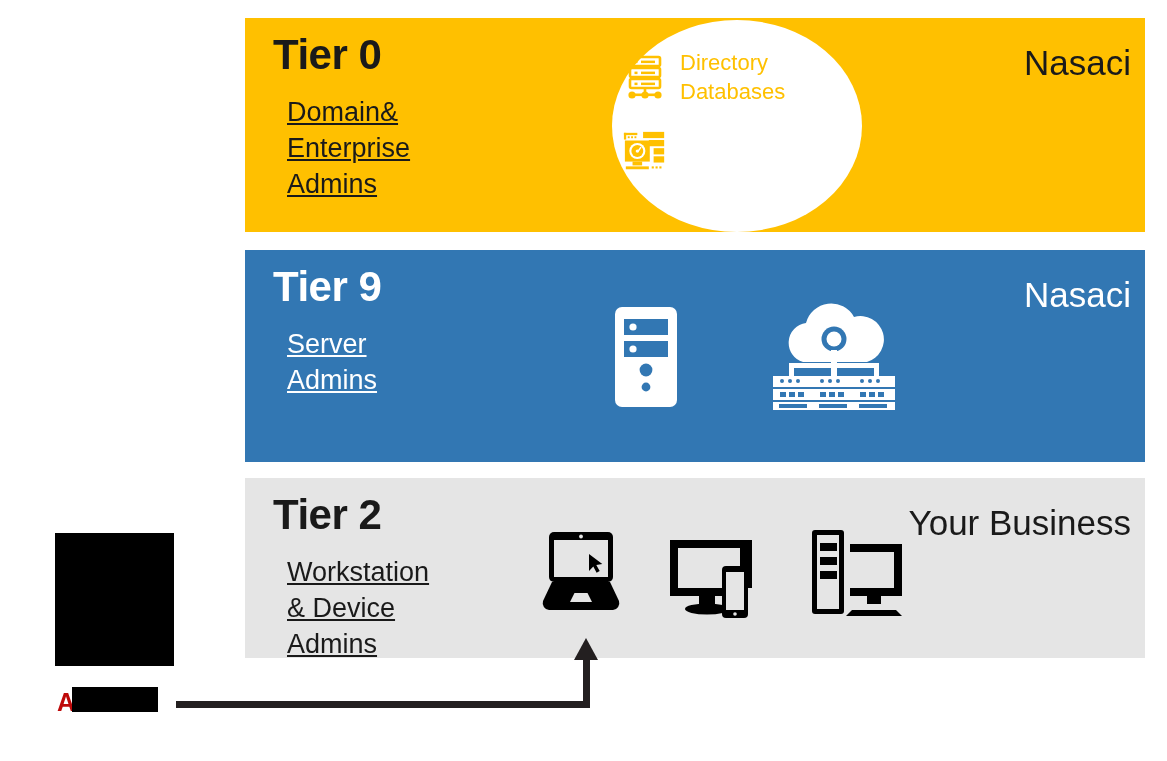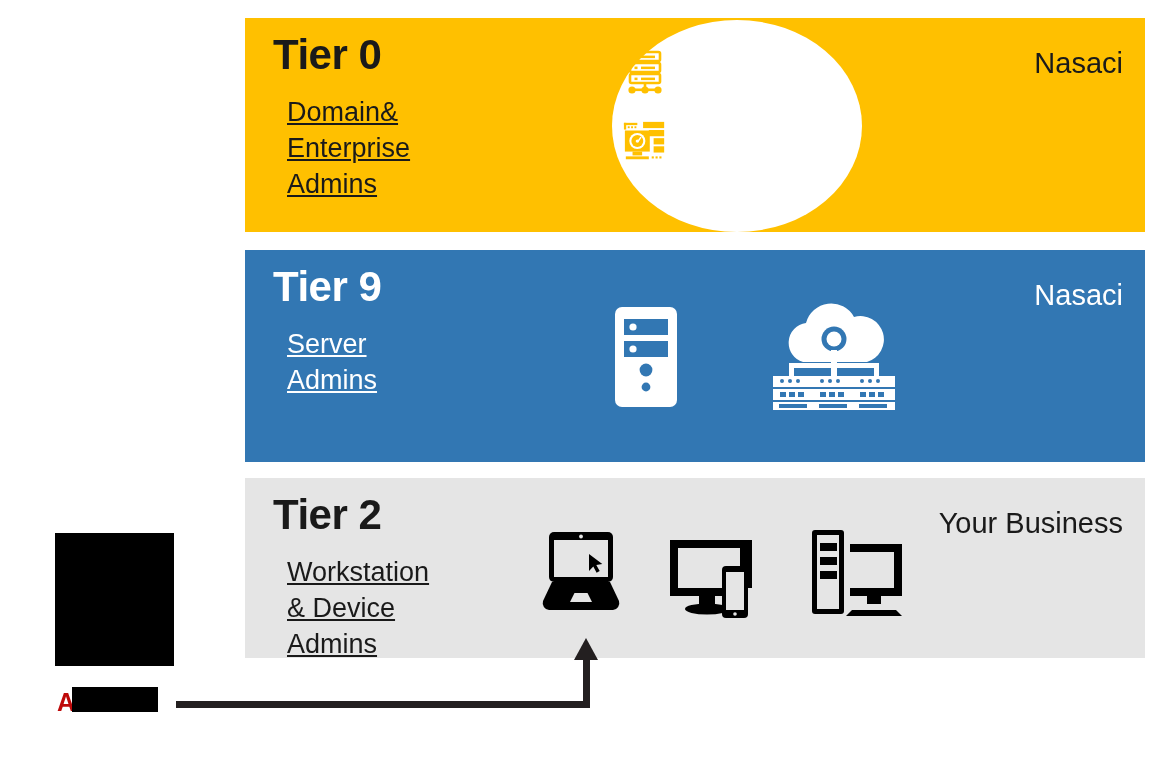--- a/index.html
+++ b/index.html
@@ -55,23 +55,23 @@
     margin: 14px;
     white-space: pre-line;
     text-decoration: underline;
   }
   .dark-text  { color: #1a1a1a; }
   .light-text { color: #ffffff; }
 
   
   .owner-label {
     position: absolute;
-    right: 22px;
+    right: 14px;
     top: 28px;
-    font-size: 29px;
+    font-size: 35px;
     line-height: 34px;
     white-space: nowrap;
   }
 
   
   .t0-ellipse {
     position: absolute;
     left: 367px;
     top: 2px;
     width: 250px;
@@ -218,20 +218,22 @@
               <rect x="11.5" y="28.6" width="3" height="2.5"></rect>
               <rect x="18" y="28.6" width="14" height="2.5"></rect>
               <rect x="8" y="39.5" width="28" height="2.6"></rect>
               <rect x="20.7" y="34" width="2.6" height="6"></rect>
               <circle cx="9" cy="41" r="3.6"></circle>
               <circle cx="22" cy="41" r="3.6"></circle>
               <circle cx="35" cy="41" r="3.6"></circle>
             </g>
           </svg>
         </span>
+        <span class="t0-lbl">Directory
+Databases</span>
       </div>
 
       <div class="t0-row">
         <span class="t0-ico">
           <svg width="48" height="48" viewBox="0 0 48 48">
             <g fill="#FFC000">
 
               <rect x="2" y="4" width="2.4" height="7"></rect>
               <rect x="2" y="4" width="14" height="2.4"></rect>
               <rect x="6" y="7.6" width="2" height="2"></rect>

